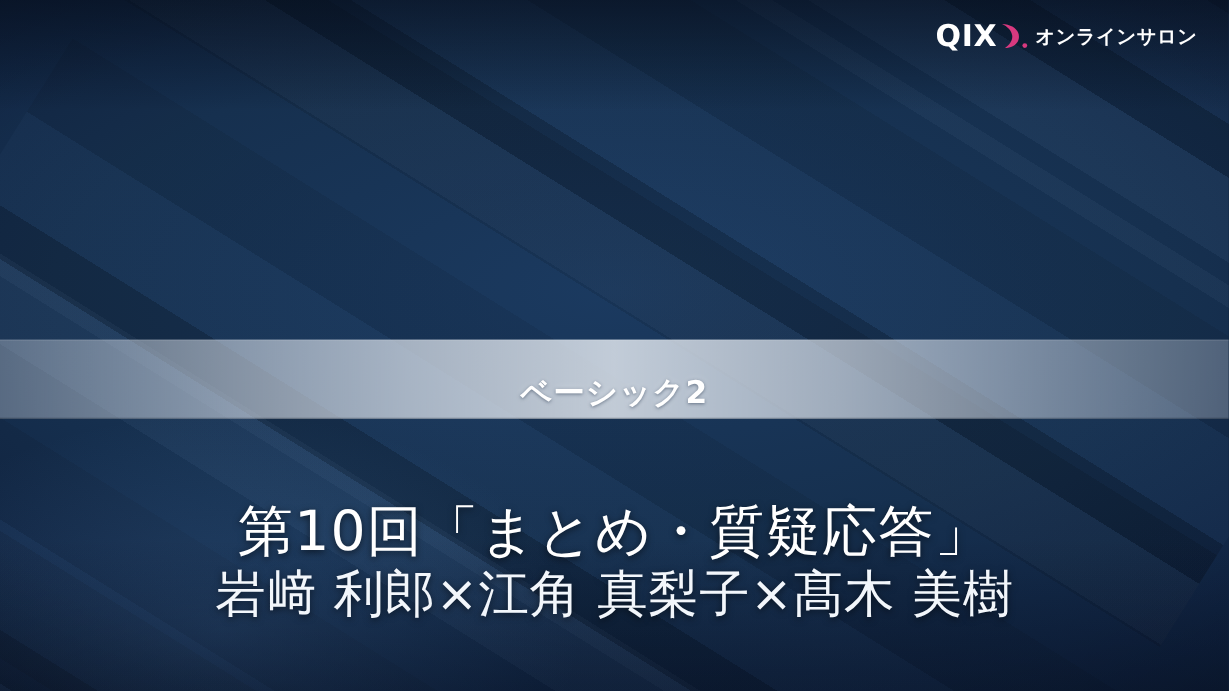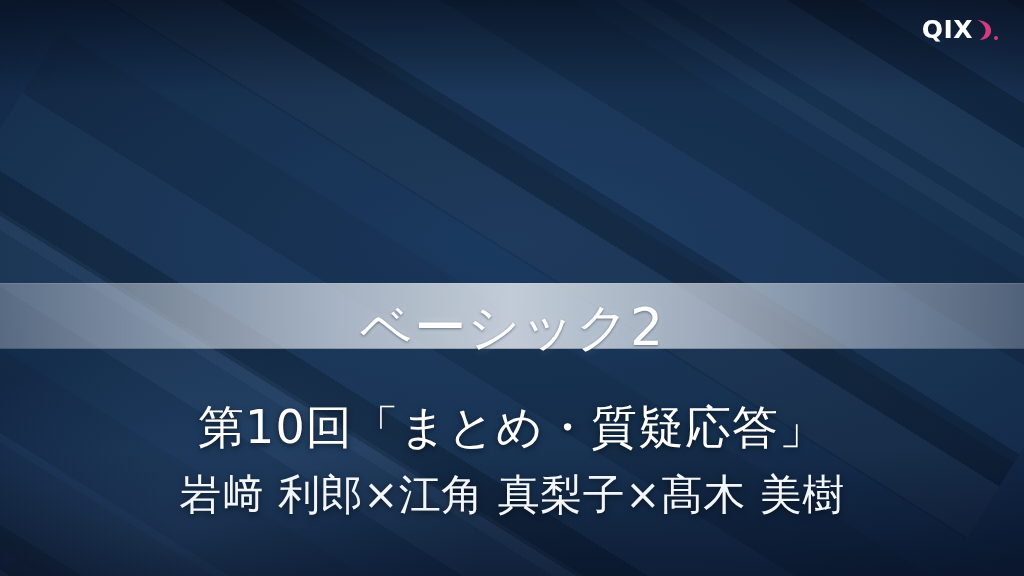--- a/index.html
+++ b/index.html
@@ -205,33 +205,33 @@
       rgba(222,229,238,0.68) 68%,
       rgba(206,214,226,0.50) 86%,
       rgba(196,205,219,0.34) 100%);
     border-top: 1px solid rgba(255,255,255,0.10);
     border-bottom: 1px solid rgba(0,0,0,0.18);
     display: flex;
     align-items: center;
     justify-content: center;
   }
   .band-label {
-    font-size: 52px;
-    font-weight: normal;
+    font-size: 26px;
+    font-weight: bold;
     color: #ffffff;
     letter-spacing: 1px;
     white-space: nowrap;
     text-shadow: 0 1px 3px rgba(30,45,70,0.55), 0 0 8px rgba(255,255,255,0.25);
     margin-top: 23px;
   }
 
   
   .episode {
     position: absolute;
-    top: 397px;
+    top: 412px;
     left: 0;
     width: 100%;
     text-align: center;
     z-index: 5;
     font-size: 46px;
     font-weight: normal;
     color: #ffffff;
     letter-spacing: 1px;
     white-space: nowrap;
     text-shadow: 0 2px 6px rgba(0,0,0,0.6);
@@ -267,20 +267,21 @@
   <div class="logo-row">
     <span class="logo-qix">
       <span>QIX</span>
       <span class="logo-mark">
         <svg width="19" height="22" viewBox="0 0 19 22" xmlns="http://www.w3.org/2000/svg">
           <path d="M3 1 C13 1.5 18 7 17 13 C16.2 18 11 21 5.5 21 C9.5 18.5 12 14.5 11.5 10.5 C11 6.5 7.5 3 3 1 Z" fill="#d8397f"></path>
         </svg>
       </span>
       <span class="logo-dot"></span>
     </span>
+    <span class="logo-jp">オンラインサロン</span>
   </div>
 
 
 
   <div class="band">
     <span class="band-label">ベーシック2</span>
   </div>
 
   <div class="episode">第10回「まとめ・質疑応答」</div>
 

